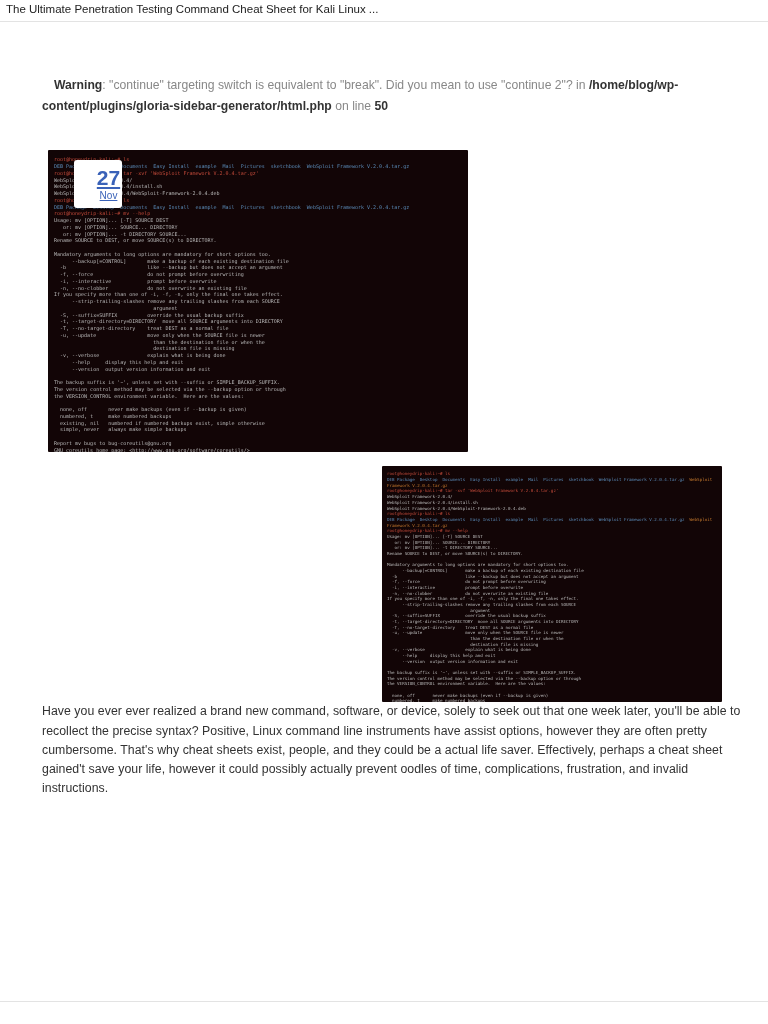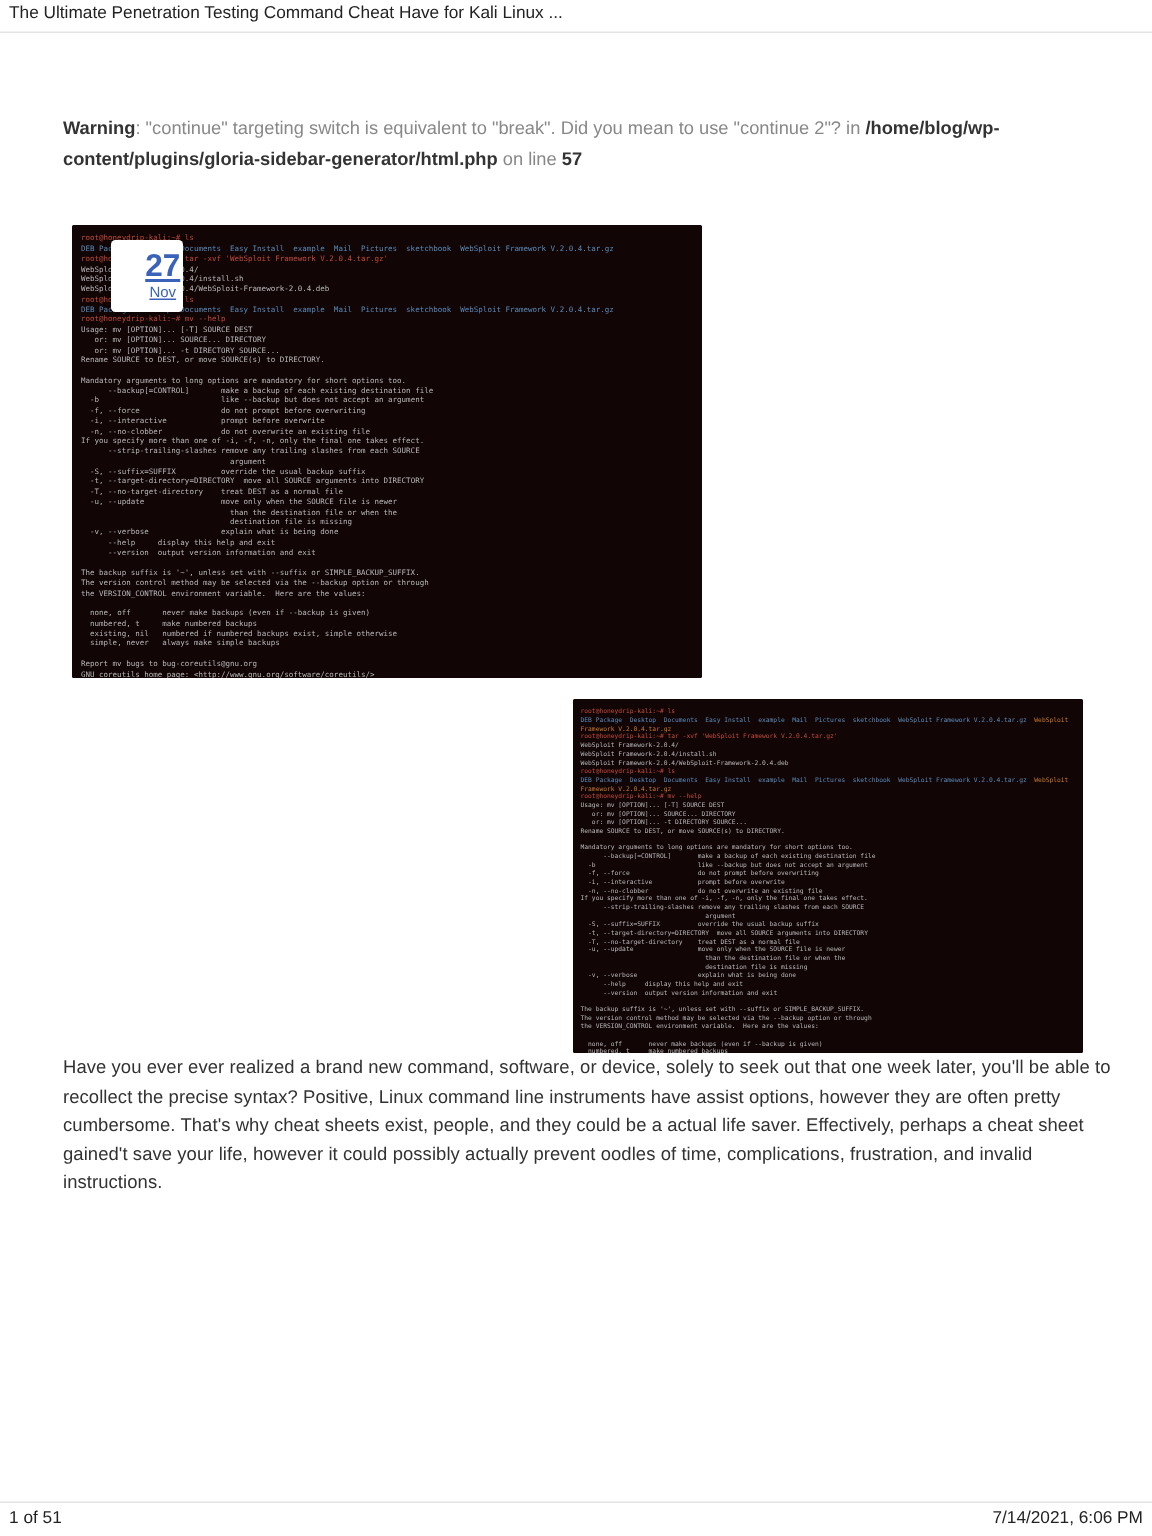--- a/index.html
+++ b/index.html
@@ -2,21 +2,21 @@
 <html><head>
 <meta charset="utf-8">
 <style>
   * { margin: 0; padding: 0; box-sizing: border-box; }
   html, body { width: 768px; height: 1024px; font-family: Arial, Helvetica, sans-serif; background: #fff; color: #2b2b2b; }
   .page { position: relative; width: 768px; height: 1024px; overflow: hidden; }
   .hdr { display: flex; justify-content: space-between; font-size: 11.5px; color: #222; padding: 3px 6px 0 6px; }
   .hdr .right { text-align: right; }
   .content { padding: 60px 10px 0 42px; }
   .warning { font-size: 12.2px; color: #888; line-height: 1.7; margin-bottom: 34px; }
-  .warning .bold { color: #333; font-weight: 700; }
+  .warning .bold { color: #333; font-weight: 700; margin-left: 12px; }
   .warning .path { color: #333; font-weight: 700; }
   .warning .plain { color: #888; }
   .term-wrap { position: relative; margin-left: 6px; }
   .term { background: #120506; color: #cfcfcf; font-family: "Menlo","Consolas",monospace; border-radius: 1px; overflow: hidden; position: relative; }
   .term1 { width: 420px; height: 302px; font-size: 5px; line-height: 1.35; padding: 6px 6px 6px 6px; }
   .term .red { color: #c24a3a; }
   .term .blue { color: #5a8bb8; }
   .term .orange { color: #c77a2e; }
   .term .grey { color: #b8b8b8; }
   .term pre { white-space: pre-wrap; word-break: break-word; }
@@ -27,27 +27,27 @@
   .body-text { font-size: 12.3px; color: #323232; line-height: 1.55; width: 710px; letter-spacing: 0.05px; }
   .ftr { position: absolute; bottom: 4px; left: 0; right: 0; display: flex; justify-content: space-between; font-size: 11.5px; color: #222; padding: 0 6px 2px 6px; }
   .hr { position: absolute; left: 0; right: 0; bottom: 22px; height: 1px; background: #e3e3e3; }
   .hr-top { position: absolute; left: 0; right: 0; top: 21px; height: 1px; background: #e3e3e3; }
 </style>
 </head>
 <body>
 <div class="page">
 
 <div class="hdr">
-  <div>The Ultimate Penetration Testing Command Cheat Have for Kali Linux ...</div>
+  <div>The Ultimate Penetration Testing Command Cheat Sheet for Kali Linux ...</div>
 </div>
 <div class="hr-top"></div>
 
 <div class="content">
   <div class="warning">
-    <span class="bold">Warning</span><span class="plain">: "continue" targeting switch is equivalent to "break". Did you mean to use "continue 2"? in </span><span class="path">/home/blog/wp-content/plugins/gloria-sidebar-generator/html.php</span><span class="plain"> on line </span><span class="path">57</span>
+    <span class="bold">Warning</span><span class="plain">: "continue" targeting switch is equivalent to "break". Did you mean to use "continue 2"? in </span><span class="path">/home/blog/wp-content/plugins/gloria-sidebar-generator/html.php</span><span class="plain"> on line </span><span class="path">50</span>
   </div>
 
   <div class="term-wrap">
     <div class="term term1">
       <pre><span class="red">root@honeydrip-kali:~# ls</span>
 <span class="blue">DEB Package  Desktop  Documents  Easy Install  example  Mail  Pictures  sketchbook  WebSploit Framework V.2.0.4.tar.gz</span>
 <span class="red">root@honeydrip-kali:~# tar -xvf 'WebSploit Framework V.2.0.4.tar.gz'</span>
 <span class="grey">WebSploit Framework-2.0.4/</span>
 <span class="grey">WebSploit Framework-2.0.4/install.sh</span>
 <span class="grey">WebSploit Framework-2.0.4/WebSploit-Framework-2.0.4.deb</span>
@@ -146,18 +146,14 @@
 GNU coreutils home page: &lt;http://www.gnu.org/software/coreutils/&gt;
 General help using GNU software: &lt;http://www.gnu.org/gethelp/&gt;
 For complete documentation, run: info coreutils 'mv invocation'</span>
 </pre>
   </div>
 
   <div class="body-text">Have you ever ever realized a brand new command, software, or device, solely to seek out that one week later, you'll be able to recollect the precise syntax? Positive, Linux command line instruments have assist options, however they are often pretty cumbersome. That's why cheat sheets exist, people, and they could be a actual life saver. Effectively, perhaps a cheat sheet gained't save your life, however it could possibly actually prevent oodles of time, complications, frustration, and invalid instructions.</div>
 </div>
 
 <div class="hr"></div>
-<div class="ftr">
-  <div>1 of 51</div>
-  <div>7/14/2021, 6:06 PM</div>
-</div>
 
 </div>
 
 </body></html>

